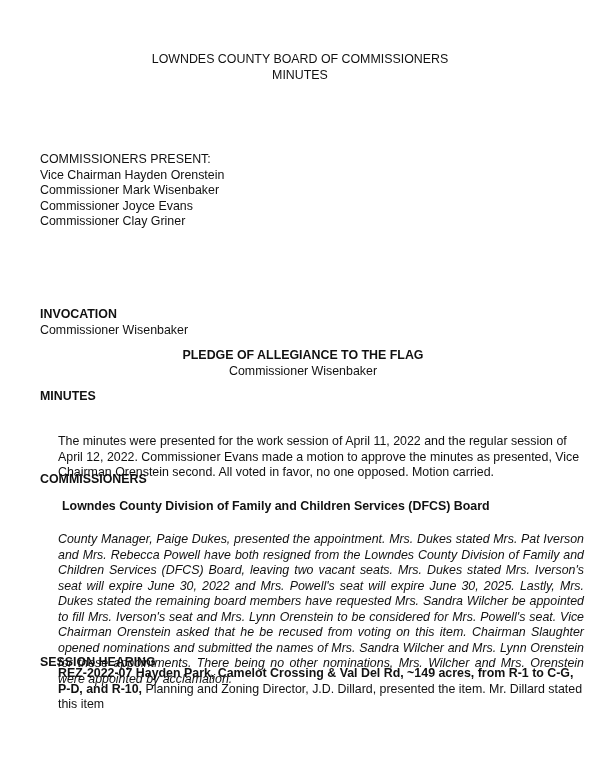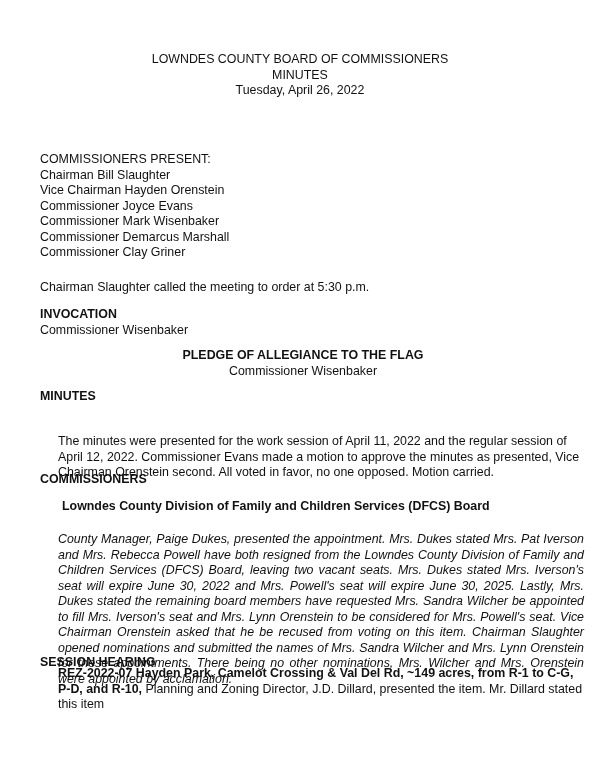--- a/index.html
+++ b/index.html
@@ -15,34 +15,30 @@
   p { margin: 18px; }
 </style>
 </head>
 <body>
 
 <div class="page">
 
   <div class="header">
     <div>LOWNDES COUNTY BOARD OF COMMISSIONERS</div>
     <div>MINUTES</div>
-    <div>Tuesday, April 26, 2022</div>
   </div>
 
   <div class="blk" style="top:152px;">
     <div>COMMISSIONERS PRESENT:</div>
-    <div>Chairman Bill Slaughter</div>
     <div>Vice Chairman Hayden Orenstein</div>
+    <div>Commissioner Mark Wisenbaker</div>
     <div>Commissioner Joyce Evans</div>
-    <div>Commissioner Mark Wisenbaker</div>
-    <div>Commissioner Demarcus Marshall</div>
     <div>Commissioner Clay Griner</div>
   </div>
 
-  <div class="blk" style="top:280px;">Chairman Slaughter called the meeting to order at 5:30 p.m.</div>
 
   <div class="blk" style="top:307px;">
     <div class="bold">INVOCATION</div>
     <div>Commissioner Wisenbaker</div>
   </div>
 
   <div class="blk" style="top:348px;text-align:center;">
     <div class="bold">PLEDGE OF ALLEGIANCE TO THE FLAG</div>
     <div>Commissioner Wisenbaker</div>
   </div>

